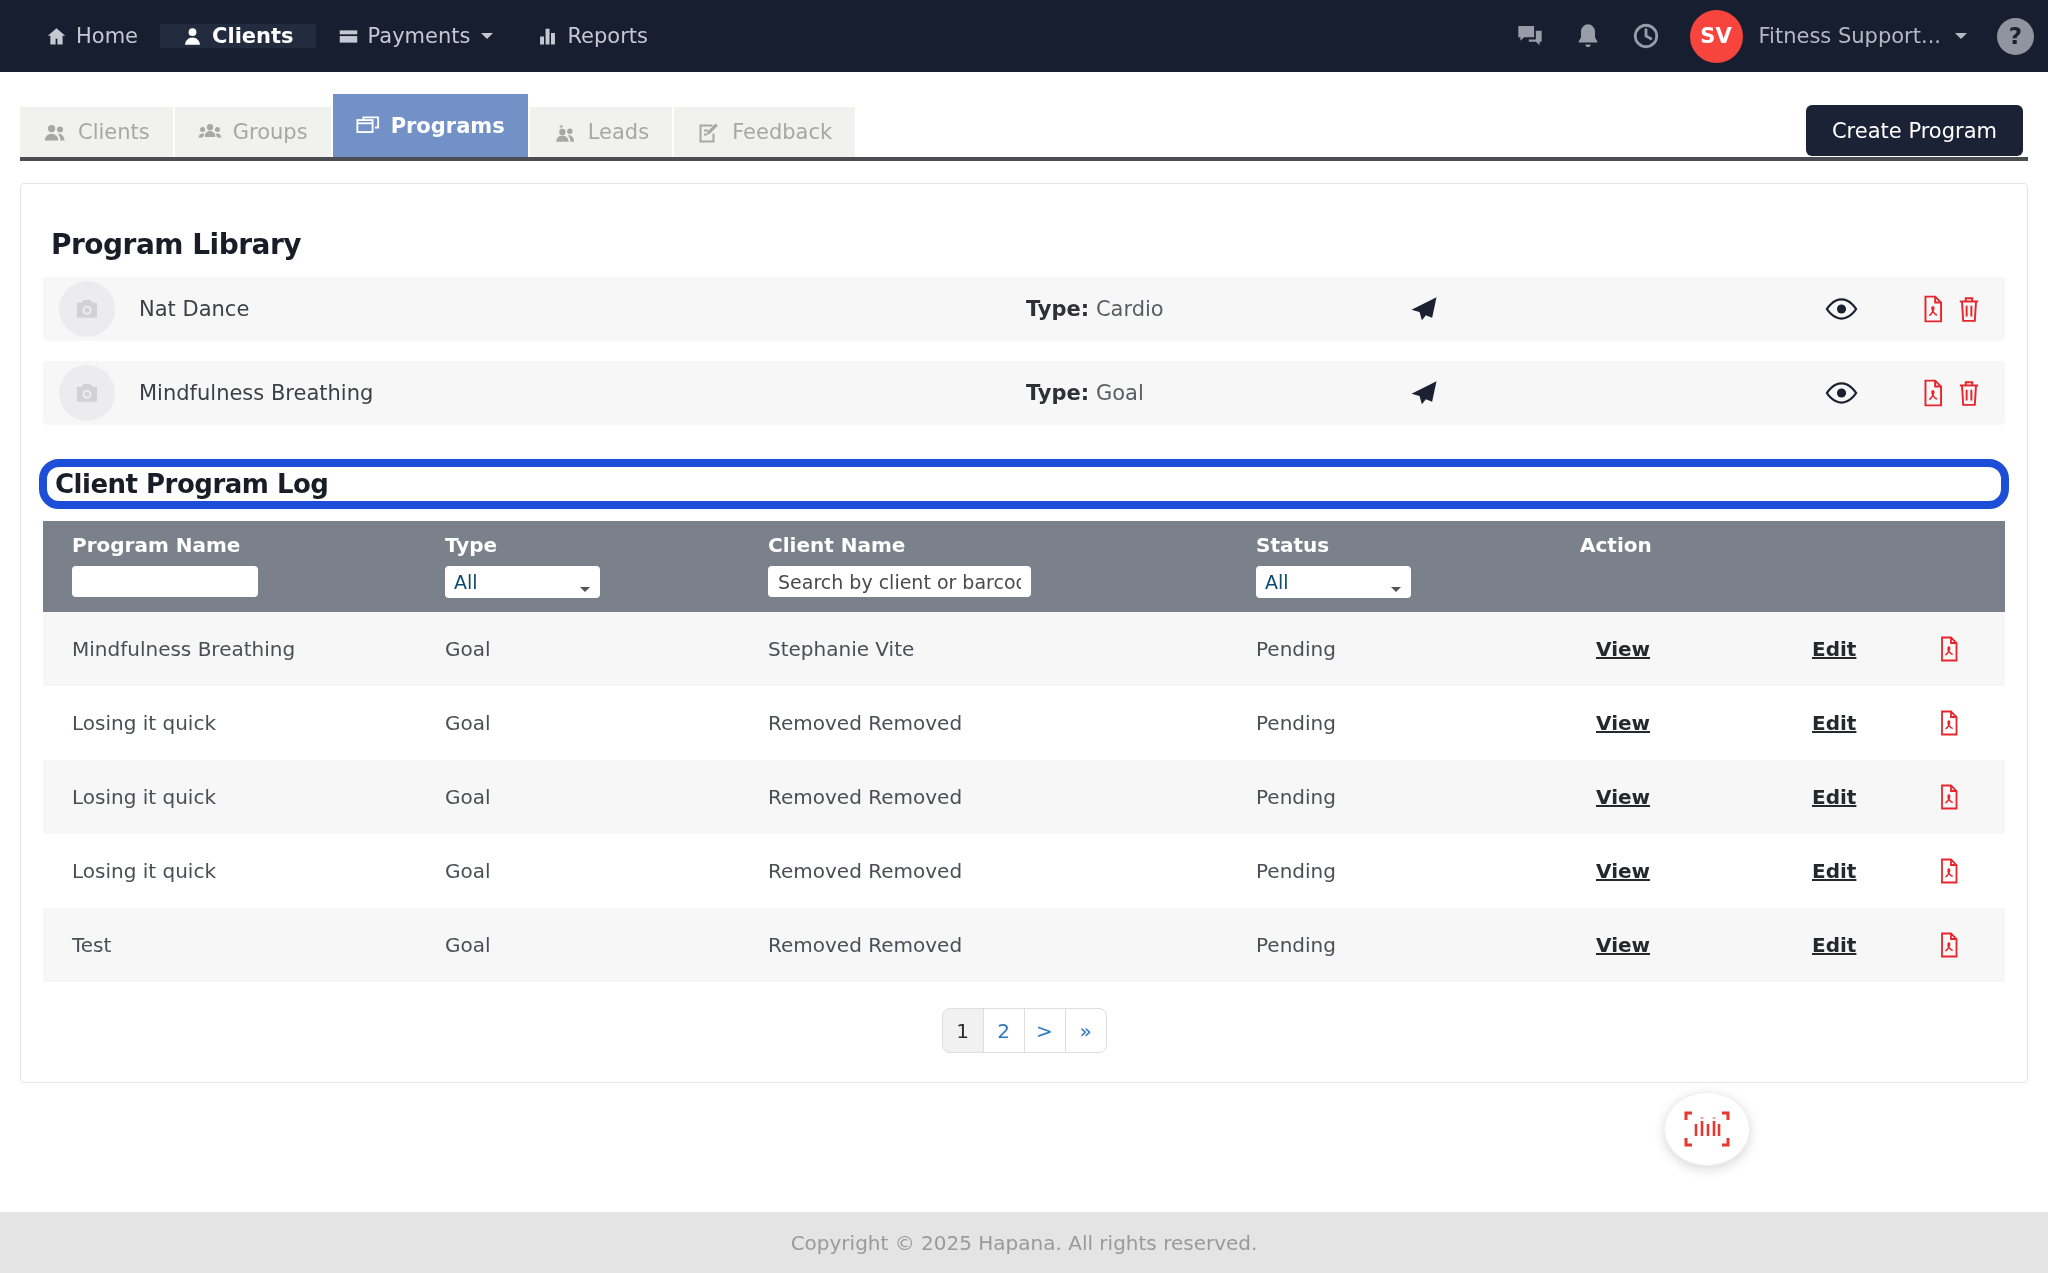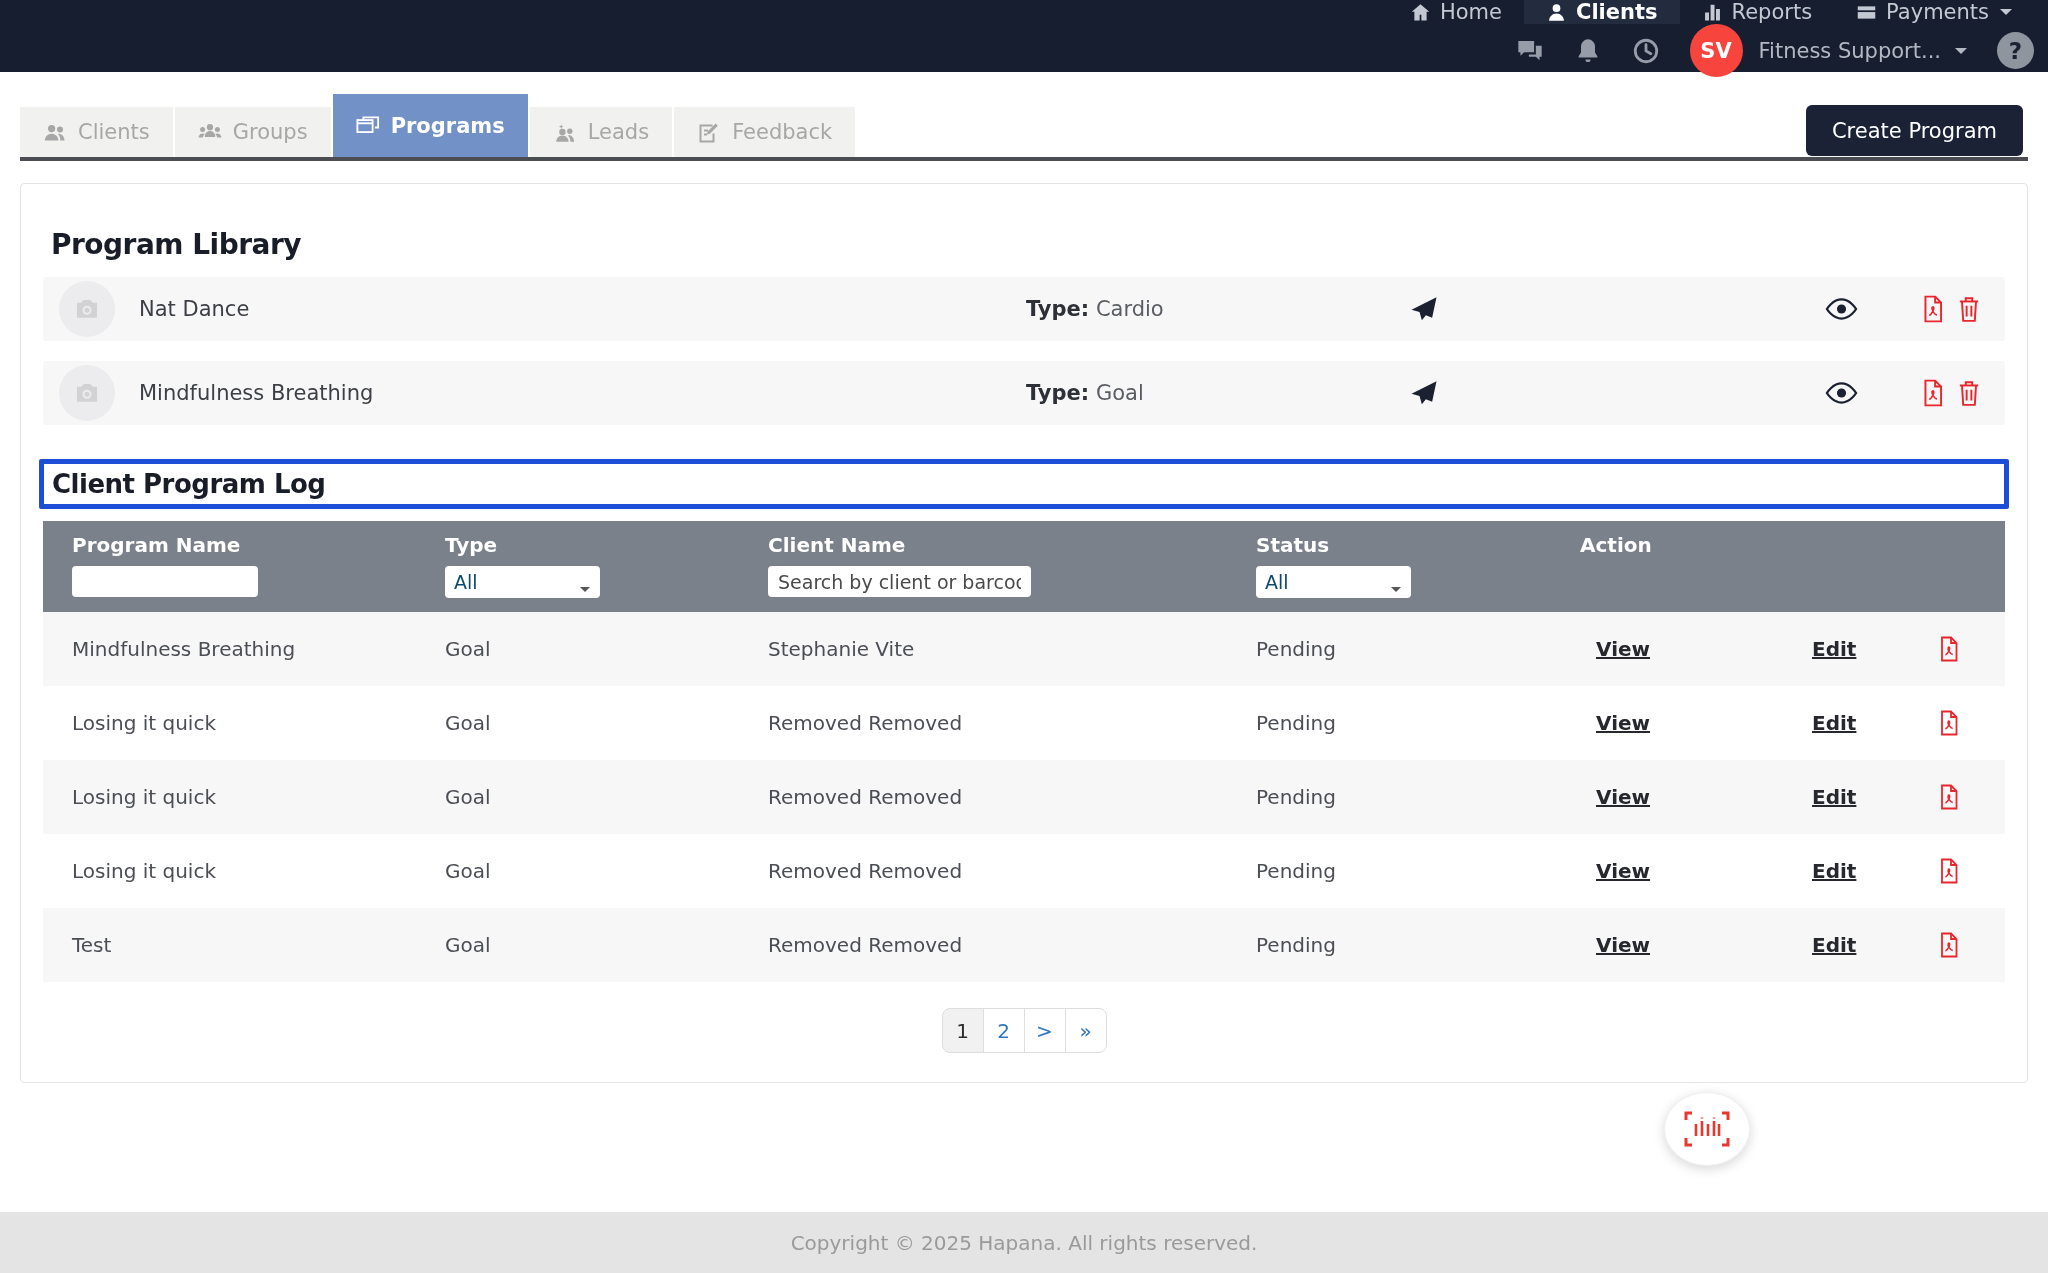--- a/index.html
+++ b/index.html
@@ -11,23 +11,22 @@
     overflow: hidden;
     color: #3c3f45;
   }
   svg { display: block; }
 
   
   .topbar {
     height: 72px;
     background: #171e30;
     display: flex;
-    align-items: flex-end;
+    align-items: center;
     padding-right: 14px;
-    flex-direction: column;
   }
   .nav-items { display: flex; align-items: stretch; margin-left: 24px; }
   .nav-item {
     display: flex; align-items: center; gap: 9px;
     padding: 0 22px;
     color: #c3c8d2; font-size: 21px; cursor: pointer; white-space: nowrap;
   }
   .nav-item .nicon { width: 21px; height: 21px; color: #c3c8d2; }
   .nav-item.active { background: #232c3f; color: #ffffff; font-weight: 600; }
   .nav-item.active .nicon { color: #ffffff; }
@@ -117,21 +116,21 @@
   .send-btn svg { width: 30px; height: 30px; }
   .eye-btn   { left: 1782px; width: 33px; color: #1b2130; }
   .eye-btn svg { width: 33px; height: 26px; }
   .pdf-btn-lib   { left: 1877px; width: 26px; color: #e8262d; }
   .trash-btn { left: 1913px; width: 26px; color: #e8262d; }
   .pdf-btn-lib svg, .trash-btn svg { width: 26px; height: 28px; }
 
   .redbox {
     margin: 34px -4px 0;
     height: 50px;
-    border: 5px solid #1d4ed8; border-radius: 2px;
+    border: 8px solid #1d4ed8; border-radius: 20px;
     display: flex; align-items: center;
     padding-left: 8px;
   }
   .redbox .section-title { margin: 0; font-size: 26px; }
 
   
   .tbl { margin-top: 12px; }
   .tbl-head {
     background: #7b818a;
     display: grid;
@@ -228,34 +227,34 @@
         <svg viewBox="0 0 24 24" fill="currentColor">
             <circle cx="12" cy="7" r="4.4"></circle>
             <path d="M3.5 21.5c0-4.7 3.8-8.5 8.5-8.5s8.5 3.8 8.5 8.5z"></path>
           </svg>
       </span>
       <span>Clients</span>
     </div>
     <div class="nav-item">
       <span class="nicon">
         <svg viewBox="0 0 24 24" fill="currentColor">
-            <path d="M3.5 12h4.5v9H3.5zM9.8 3h4.5v18H9.8zM16 8h4.5v13H16z"></path>
-          </svg>
-      </span>
-      <span>Reports</span>
+            <path d="M2 5h20v4.5H2z"></path>
+            <path d="M2 11.5h20V19H2z"></path>
+          </svg>
+      </span>
+      <span>Payments</span>
+      <span class="caret-down"></span>
     </div>
     <div class="nav-item">
       <span class="nicon">
         <svg viewBox="0 0 24 24" fill="currentColor">
-            <path d="M2 5h20v4.5H2z"></path>
-            <path d="M2 11.5h20V19H2z"></path>
-          </svg>
-      </span>
-      <span>Payments</span>
-      <span class="caret-down"></span>
+            <path d="M3.5 12h4.5v9H3.5zM9.8 3h4.5v18H9.8zM16 8h4.5v13H16z"></path>
+          </svg>
+      </span>
+      <span>Reports</span>
     </div>
   </div>
 
   <div class="top-right">
     <button class="top-icon-btn">
       <span>
         <svg viewBox="0 0 24 24" fill="currentColor">
             <path d="M2 3.5h13.5v9.5H7l-3.2 3v-3H2z"></path>
             <path d="M17 7.5h5V17h-1.8v3l-3.2-3h-6v-2h6z"></path>
           </svg>

